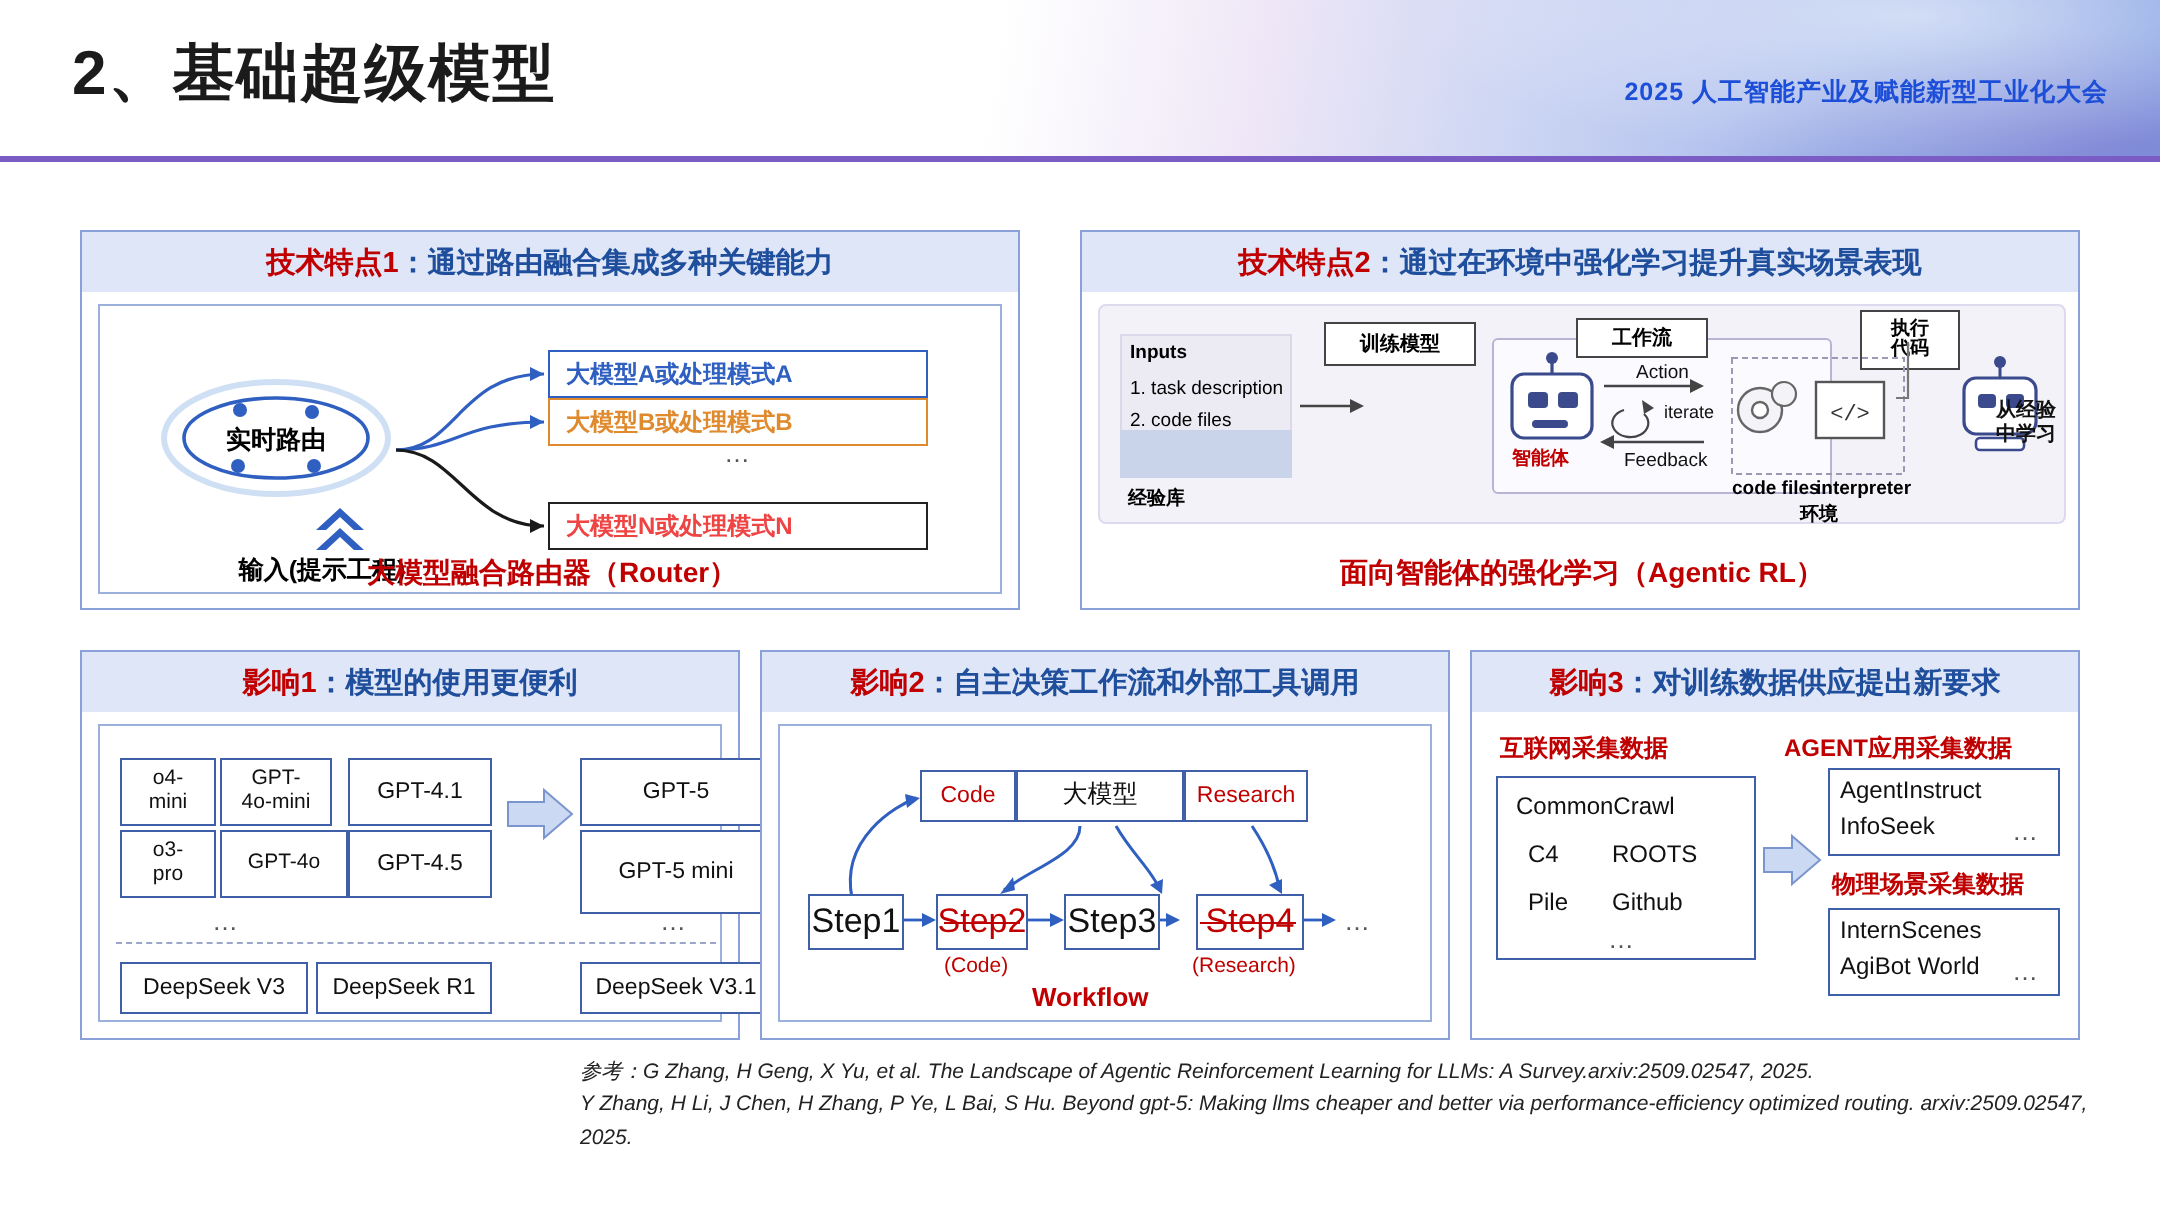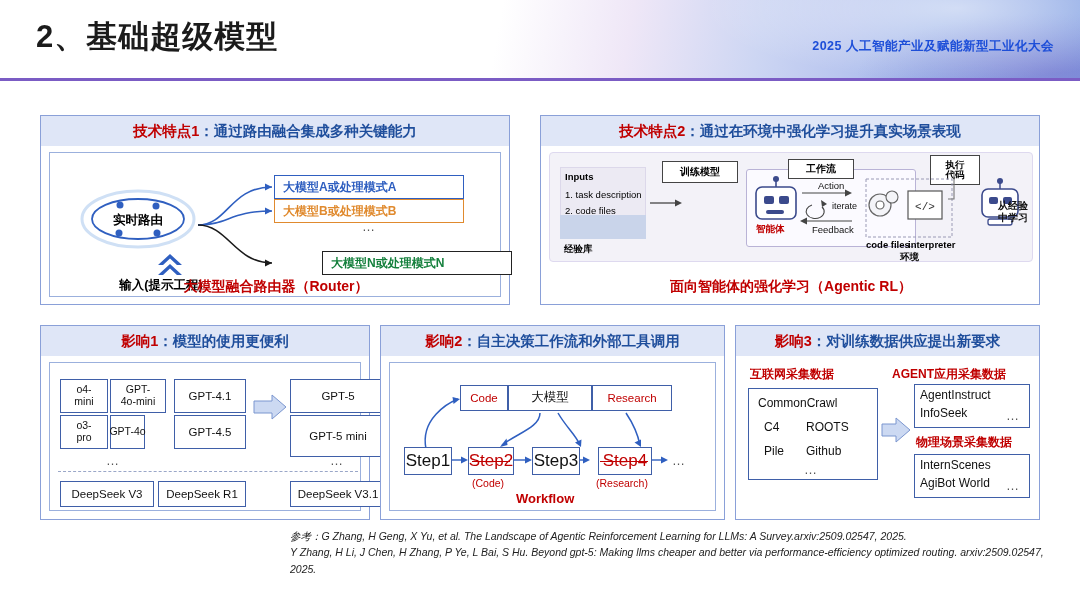--- a/index.html
+++ b/index.html
@@ -22,21 +22,21 @@
     display:flex;align-items:center;justify-content:center;font-size:14.5px;font-weight:bold;color:#c00000;box-sizing:border-box;}
   .panel-title .blue{color:#1f4e9c;}
 
   
   #p1{left:40px;top:115px;width:470px;height:190px;}
   #p1 .inner{position:absolute;left:8px;top:36px;width:452px;height:145px;border:1px solid #9bb0dd;box-sizing:border-box;background:#fff;}
   .opt{position:absolute;height:24px;border:1px solid #333;background:#fff;display:flex;align-items:center;padding-left:8px;
     font-size:12px;font-weight:bold;box-sizing:border-box;}
   .opt.a{border-color:#2f5fc0;color:#2f5fc0;}
   .opt.b{border-color:#e08a2e;color:#e08a2e;}
-  .opt.n{border-color:#222;color:#15803d;margin-left:48px;}
+  .opt.n{border-color:#222;color:#ef4444;}
   .ellipsis{position:absolute;font-size:13px;color:#555;letter-spacing:2px;}
   .input-label{position:absolute;font-size:12.5px;font-weight:bold;color:#000;}
   .caption-red{position:absolute;font-size:14px;font-weight:bold;color:#c00000;text-align:center;}
 
   
   #p2{left:540px;top:115px;width:500px;height:190px;}
   #p2 .inner{position:absolute;left:8px;top:36px;width:484px;height:110px;background:#f3f2f8;border:1px solid #ded9ef;box-sizing:border-box;border-radius:4px;}
   .lbl-ol{position:absolute;font-size:9.5px;font-weight:bold;color:#000;}
   .gray-box{position:absolute;background:#e8e8ee;border:1px solid #d0d0dc;box-sizing:border-box;}
   .wf-box{position:absolute;border:1px solid #b9b3d6;background:#fbfaff;box-sizing:border-box;border-radius:3px;}
@@ -195,21 +195,21 @@
     <span>影响1</span>
       <span class="blue">：模型的使用更便利</span>
   </div>
   <div class="inner">
     <div class="cell sm" style="left:10px;top:16px;width:48px;height:34px;white-space:pre;">o4-
 mini</div>
     <div class="cell sm" style="left:60px;top:16px;width:56px;height:34px;white-space:pre;">GPT-
 4o-mini</div>
     <div class="cell sm" style="left:10px;top:52px;width:48px;height:34px;white-space:pre;">o3-
 pro</div>
-    <div class="cell sm" style="left:60px;top:52px;width:35px;height:34px;white-space:pre;">GPT-4o</div>
+    <div class="cell sm" style="left:60px;top:52px;width:64px;height:34px;white-space:pre;">GPT-4o</div>
     <div class="ellipsis" style="left:56px;top:90px;">…</div>
 
     <div class="cell" style="left:124px;top:16px;width:72px;height:34px;">GPT-4.1</div>
     <div class="cell" style="left:124px;top:52px;width:72px;height:34px;">GPT-4.5</div>
 
     <svg width="314" height="151" style="position:absolute;left:0;top:0;">
       <path d="M204,38 L222,38 L222,32 L236,44 L222,56 L222,50 L204,50 Z" fill="#ccd9f2" stroke="#7b96cf" stroke-width="1"></path>
     </svg>
 
     <div class="cell" style="left:240px;top:16px;width:96px;height:34px;">GPT-5</div>
@@ -225,21 +225,21 @@
 </div>
 
 <div class="panel" id="p4">
   <div class="panel-title">
     <span>影响2</span>
       <span class="blue">：自主决策工作流和外部工具调用</span>
   </div>
   <div class="inner">
     <div class="cell" style="left:70px;top:22px;width:48px;height:26px;color:#c00000;border-color:#3f5fa8;">Code</div>
     <div class="cell" style="left:118px;top:22px;width:84px;height:26px;font-size:12.5px;">大模型</div>
-    <div class="cell" style="left:202px;top:22px;width:80px;height:26px;color:#c00000;">Research</div>
+    <div class="cell" style="left:202px;top:22px;width:62px;height:26px;color:#c00000;">Research</div>
 
     <svg width="329" height="151" style="position:absolute;left:0;top:0;">
 
       <path d="M36,86 C30,56 58,40 68,36" stroke="#2f5fc0" stroke-width="1.5" fill="none"></path>
       <path d="M70,36 l-7.5,-2 l1,7 z" fill="#2f5fc0"></path>
 
       <path d="M150,50 C150,64 128,70 112,82" stroke="#2f5fc0" stroke-width="1.5" fill="none"></path>
       <path d="M110,84 l7.5,-2 l-1,-6.5 z" fill="#2f5fc0"></path>
 
       <path d="M168,50 C176,64 186,72 190,82" stroke="#2f5fc0" stroke-width="1.5" fill="none"></path>

